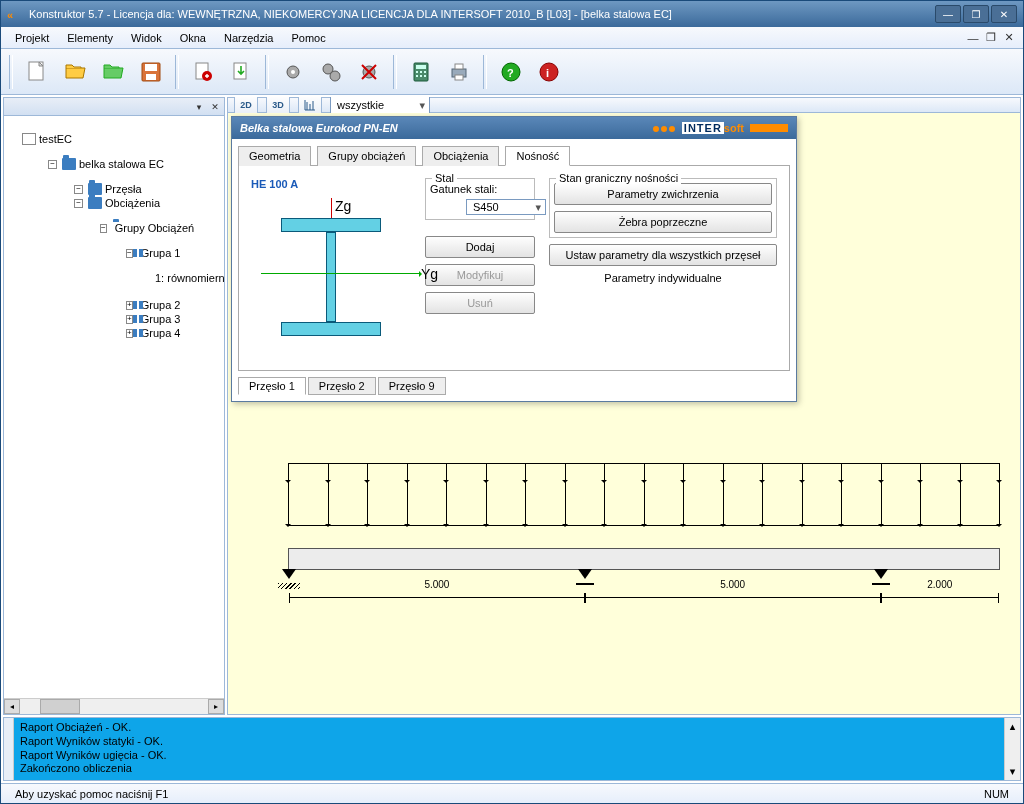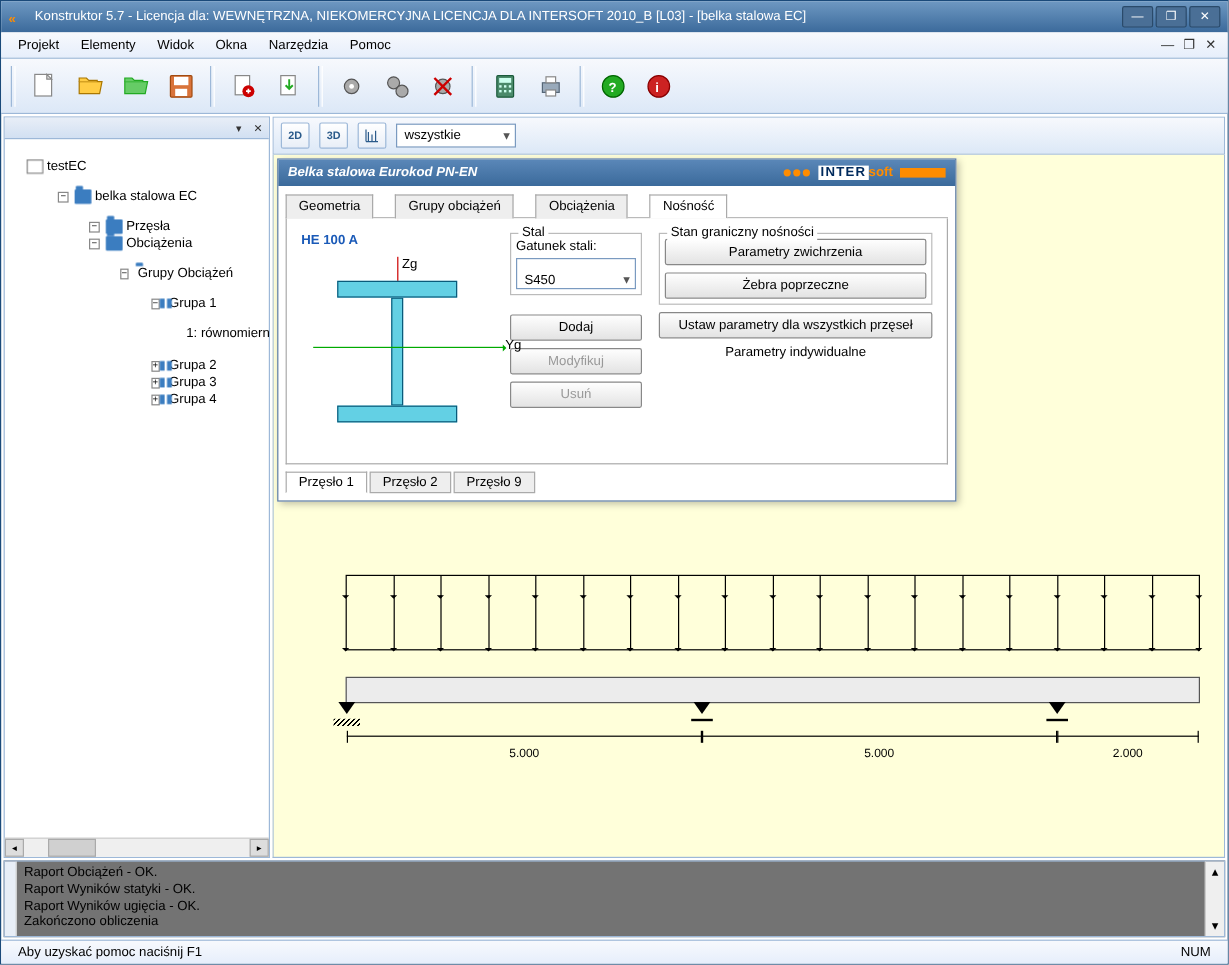--- a/index.html
+++ b/index.html
@@ -40,53 +40,53 @@
 .ico-load { width:12px; height:12px; position:relative; }
 .ico-load::before, .ico-load::after { content:""; position:absolute; width:4px; height:8px; background:#3b7dc0; top:2px; }
 .ico-load::before { left:1px; } .ico-load::after { right:1px; }
 .ico-doc { width:12px; height:14px; background:#fff; border:1px solid #888; position:relative; }
 .left-scroll { height: 16px; background:#efefef; border-top:1px solid #ccc; display:flex; }
 .left-scroll .thumb { width:40px; background:#d0d0d0; border:1px solid #aaa; margin-left:20px; }
 .left-scroll .arr { width:16px; background:#ddd; border:1px solid #aaa; display:flex; align-items:center; justify-content:center; font-size:8px;}
 
 
 .right-panel { flex: 1; display: flex; flex-direction: column; margin: 2px 2px 2px 0; overflow:hidden; }
-.right-toolbar { height: 32px; background: linear-gradient(#f7f9fd,#dce8f7); border: 1px solid #9db8d8; display: flex; align-items: center; padding: 0 6px; gap: 8px; }
+.right-toolbar { height: 16px; background: linear-gradient(#f7f9fd,#dce8f7); border: 1px solid #9db8d8; display: flex; align-items: center; padding: 0 6px; gap: 8px; }
 .rtb-btn { width: 24px; height: 22px; border: 1px solid #9db8d8; background: linear-gradient(#fff,#e8eef7); border-radius: 2px; display: flex; align-items: center; justify-content: center; font-size: 9px; font-weight: bold; color: #2a5a8a; }
 .rtb-select { height: 20px; border: 1px solid #7a9ac0; background: #fff; padding: 0 20px 0 6px; position: relative; min-width: 100px; display:flex; align-items:center; }
 .rtb-select::after { content:"▾"; position:absolute; right:4px; color:#555; }
 
 .canvas-wrap { flex: 1; background: #ffffda; border: 1px solid #9db8d8; border-top: none; position: relative; overflow: hidden; }
 
 
 .dialog { position: absolute; left: 3px; top: 3px; width: 566px; background: #fff; border: 1px solid #5a7aa0; box-shadow: 2px 2px 6px rgba(0,0,0,0.25); }
 .dlg-title { height: 22px; background: linear-gradient(#5a87b8,#3b6a9b); color: #fff; font-style: italic; font-weight: bold; display: flex; align-items: center; padding: 0 8px; }
 .dlg-title .brand { margin-left: auto; font-style: normal; color:#fff; display:flex; align-items:center; gap:6px;}
 .dlg-title .brand .dots span { width:6px; height:6px; background:#ff8c00; border-radius:50%; display:inline-block; margin:0 1px;}
 .dlg-title .brand b { color:#002a5c; background:#fff; padding:0 2px; letter-spacing:1px; }
 .dlg-title .brand em { color:#ff8c00; font-style:normal; font-weight:bold; }
 .dlg-body { padding: 0 6px 6px; }
 .tabs { display: flex; border-bottom: 1px solid #aaa; margin-top: 6px; }
-.tab { padding: 3px 10px; border: 1px solid #aaa; border-bottom: none; background: #eee; margin-right: 18px; position: relative; top: 1px; }
+.tab { padding: 3px 10px; border: 1px solid #aaa; border-bottom: none; background: #eee; margin-right: 6px; position: relative; top: 1px; }
 .tab.active { background: #fff; border-bottom: 1px solid #fff; }
 .tab-content { background: #fff; border: 1px solid #aaa; border-top: none; padding: 12px; display: flex; gap: 14px; }
 .section-title { color: #1a5ab8; font-weight: bold; margin-bottom: 8px; }
 .cross-section { width: 160px; height: 160px; position: relative; background: #fff; }
 .ibeam { position: absolute; left: 30px; top: 20px; }
 .flange { width: 100px; height: 14px; background: #63d0e4; border: 1px solid #0a5a7a; }
 .web { width: 10px; height: 90px; background: #63d0e4; border: 1px solid #0a5a7a; margin-left: 45px; }
 .axis-y { position:absolute; top:75px; left:10px; width:160px; border-top:1px solid #0a0; }
 .axis-y::after { content:""; position:absolute; right:-4px; top:-3px; border:3px solid transparent; border-left-color:#0a0; }
 .axis-z { position:absolute; left:80px; top:0; height:24px; border-left:1px solid #c00; }
-.axis-lbl { position:absolute; font-size:11px; }
+.axis-lbl { position:absolute; font-size:14px; }
 
 .col { display: flex; flex-direction: column; gap: 6px; }
 .fieldset { border: 1px solid #bbb; padding: 4px; position: relative; }
 .fieldset .legend { position: absolute; top: -7px; left: 6px; background: #fff; padding: 0 3px; }
-.select { height: 26px; border: 1px solid #7a9ac0; background: #fff; padding: 0 18px 0 6px; min-width: 80px; position: relative; display:flex; align-items:flex-end;}
+.select { height: 16px; border: 1px solid #7a9ac0; background: #fff; padding: 0 18px 0 6px; min-width: 80px; position: relative; display:flex; align-items:center;margin-left:36px;}
 .select::after { content:"▾"; position:absolute; right:4px; color:#555; }
 .btn { height: 22px; min-width: 70px; background: linear-gradient(#fefefe,#e3e3e3); border: 1px solid #888; border-radius: 2px; padding: 0 8px; display:flex; align-items:center; justify-content:center;}
 .btn.disabled { color:#999; }
 .input-txt { height: 18px; width: 40px; border: 1px solid #7a9ac0; padding: 0 3px; background:#fff; }
 .sub-tabs { display:flex; margin-top:6px; }
 .sub-tab { padding:2px 10px; border:1px solid #aaa; background:#eee; margin-right:2px;}
 .sub-tab.active { background:#fff; border-bottom-color:#fff; }
 
 
 .beam-draw { position: absolute; left: 60px; right: 20px; top: 350px; }
@@ -98,24 +98,24 @@
 .load-bot .arrows .ar { height:46px;}
 .load-bot .arrows .ar::after { bottom:-4px;}
 .beam-rect { height: 22px; background: #ececec; border: 1px solid #555; margin-top: 22px; position:relative; }
 .supports { position:absolute; top:100%; left:0; right:0; }
 .support { position:absolute; width:16px; height:14px; }
 .support .tri { width:0; height:0; border:7px solid transparent; border-top:10px solid #000; margin:0 auto;}
 .support.pin::after { content:""; display:block; height:2px; background:#000; width:18px; margin-left:-1px; margin-top:-3px;}
 .support.fix .hatch { width:22px; height:6px; background: repeating-linear-gradient(135deg,#000 0 1px,transparent 1px 3px); margin-left:-3px; margin-top:-3px;}
 .dims { position:absolute; top:28px; left:0; right:0; border-top:1px solid #000;}
 .dims .dim { position:absolute; top:-5px; height:10px; border-left:1px solid #000; border-right:1px solid #000;}
-.dims .dim span { position:absolute; top: -14px; left:50%; transform:translateX(-50%); font-size:10px;margin-top:28px;}
-
-
-.log-panel { height: 64px; background: #737373; border: 1px solid #9db8d8; margin: 0 2px 2px; display:flex; }
+.dims .dim span { position:absolute; top: -14px; left:50%; transform:translateX(-50%); font-size:10px;}
+
+
+.log-panel { height: 64px; background: #0ea5e9; border: 1px solid #9db8d8; margin: 0 2px 2px; display:flex; }
 .log-grip { width:10px; background:#e8eef7; border-right:1px solid #ccc;}
 .log-text { flex:1; padding: 3px 6px; line-height: 1.25; overflow:auto;}
 .log-scroll { width:16px; background:#efefef; border-left:1px solid #ccc; display:flex; flex-direction:column; justify-content:space-between; align-items:center; font-size:8px; padding:2px 0;}
 
 .statusbar { height: 20px; background: linear-gradient(#f7f9fd,#e6eefb); border-top: 1px solid #9db8d8; display: flex; align-items: center; padding: 0 8px; }
 .statusbar .cell { padding: 0 6px; }
 .statusbar .spacer { flex:1; }
 
 svg { display:block; }
 </style>

